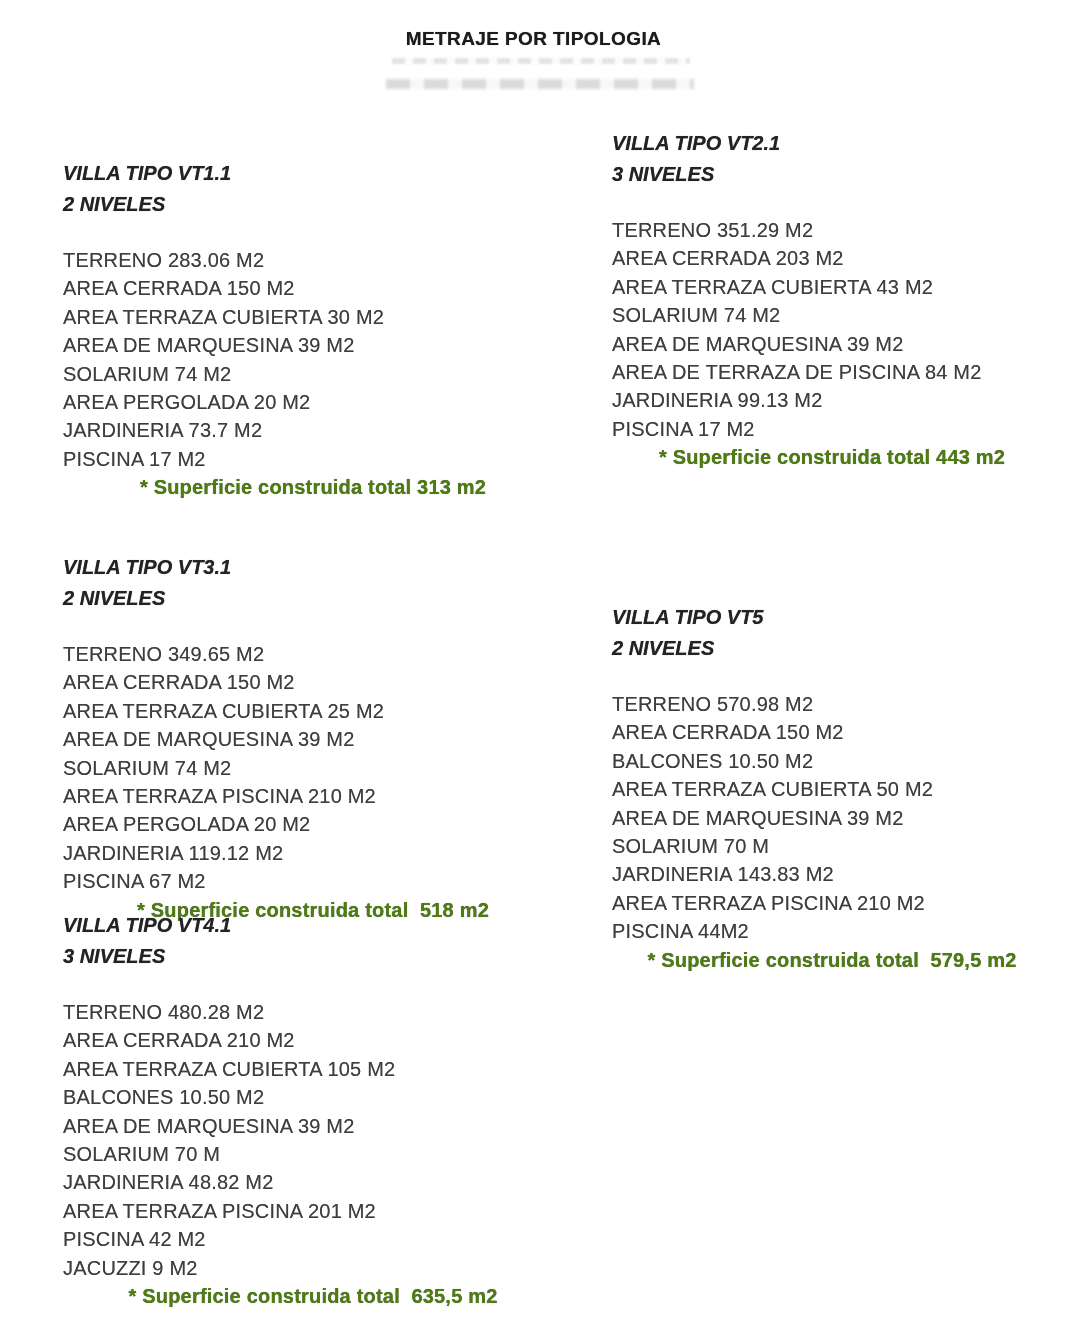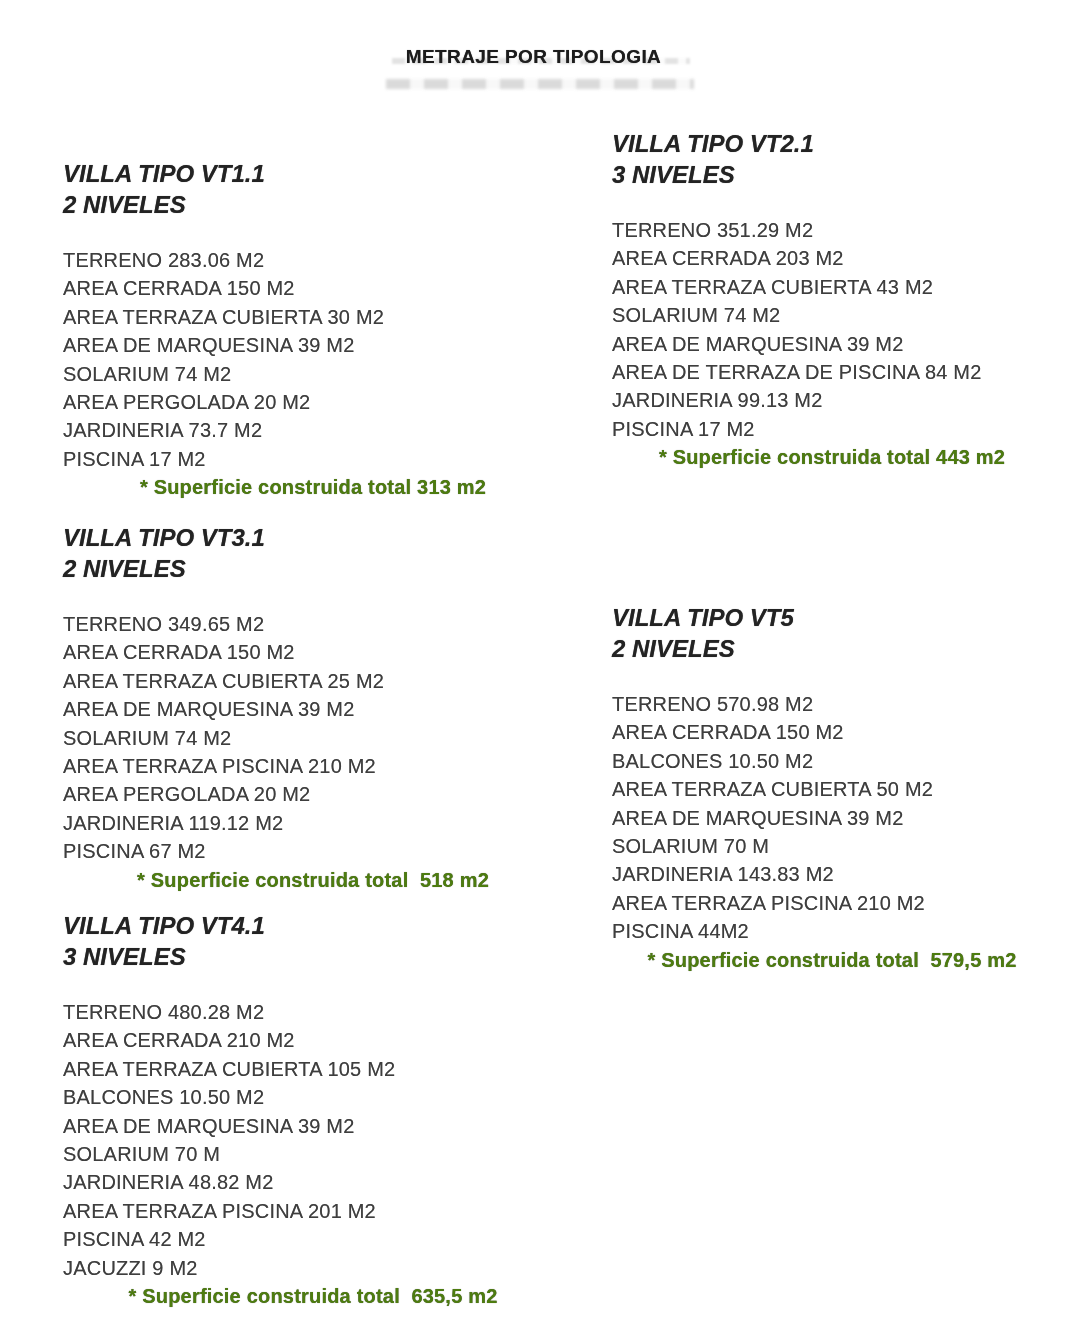--- a/index.html
+++ b/index.html
@@ -9,21 +9,21 @@
   }
   body {
     width: 1067px;
     height: 1333px;
     position: relative;
     font-family: "Liberation Sans", "DejaVu Sans", sans-serif;
     overflow: hidden;
   }
   .page-title {
     position: absolute;
-    top: 46px;
+    top: 28px;
     left: 0;
     width: 1067px;
     text-align: center;
     font-size: 19px;
     font-weight: bold;
     letter-spacing: 0.4px;
     color: #1c1c1c;
     text-shadow: 0 0 0.7px rgba(0,0,0,0.75);
   }
   
@@ -47,21 +47,21 @@
     background: repeating-linear-gradient(90deg,
       rgba(70,70,70,0.20) 0px, rgba(70,70,70,0.20) 24px,
       rgba(70,70,70,0.04) 24px, rgba(70,70,70,0.04) 38px);
     filter: blur(1.6px);
   }
   .block {
     position: absolute;
   }
   .villa-title, .villa-levels {
     margin: 0;
-    font-size: 24px;
+    font-size: 20px;
     line-height: 31px;
     font-weight: bold;
     font-style: italic;
     color: #232323;
     text-shadow: 0 0 0.7px rgba(0,0,0,0.65);
     white-space: pre-wrap;
   }
   .lines {
     margin-top: 26px;
   }
@@ -96,21 +96,21 @@
     <div class="line">AREA TERRAZA CUBIERTA 30 M2</div>
     <div class="line">AREA DE MARQUESINA 39 M2</div>
     <div class="line">SOLARIUM 74 M2</div>
     <div class="line">AREA PERGOLADA 20 M2</div>
     <div class="line">JARDINERIA 73.7 M2</div>
     <div class="line">PISCINA 17 M2</div>
     <div class="line total">* Superficie construida total 313 m2</div>
   </div>
 </section>
 
-<section class="block" style="left:63px; top:522px; width:500px;">
+<section class="block" style="left:63px; top:552px; width:500px;">
   <h2 class="villa-title">VILLA TIPO VT3.1</h2>
   <h3 class="villa-levels">2 NIVELES</h3>
   <div class="lines">
     <div class="line">TERRENO 349.65 M2</div>
     <div class="line">AREA CERRADA 150 M2</div>
     <div class="line">AREA TERRAZA CUBIERTA 25 M2</div>
     <div class="line">AREA DE MARQUESINA 39 M2</div>
     <div class="line">SOLARIUM 74 M2</div>
     <div class="line">AREA TERRAZA PISCINA 210 M2</div>
     <div class="line">AREA PERGOLADA 20 M2</div>

